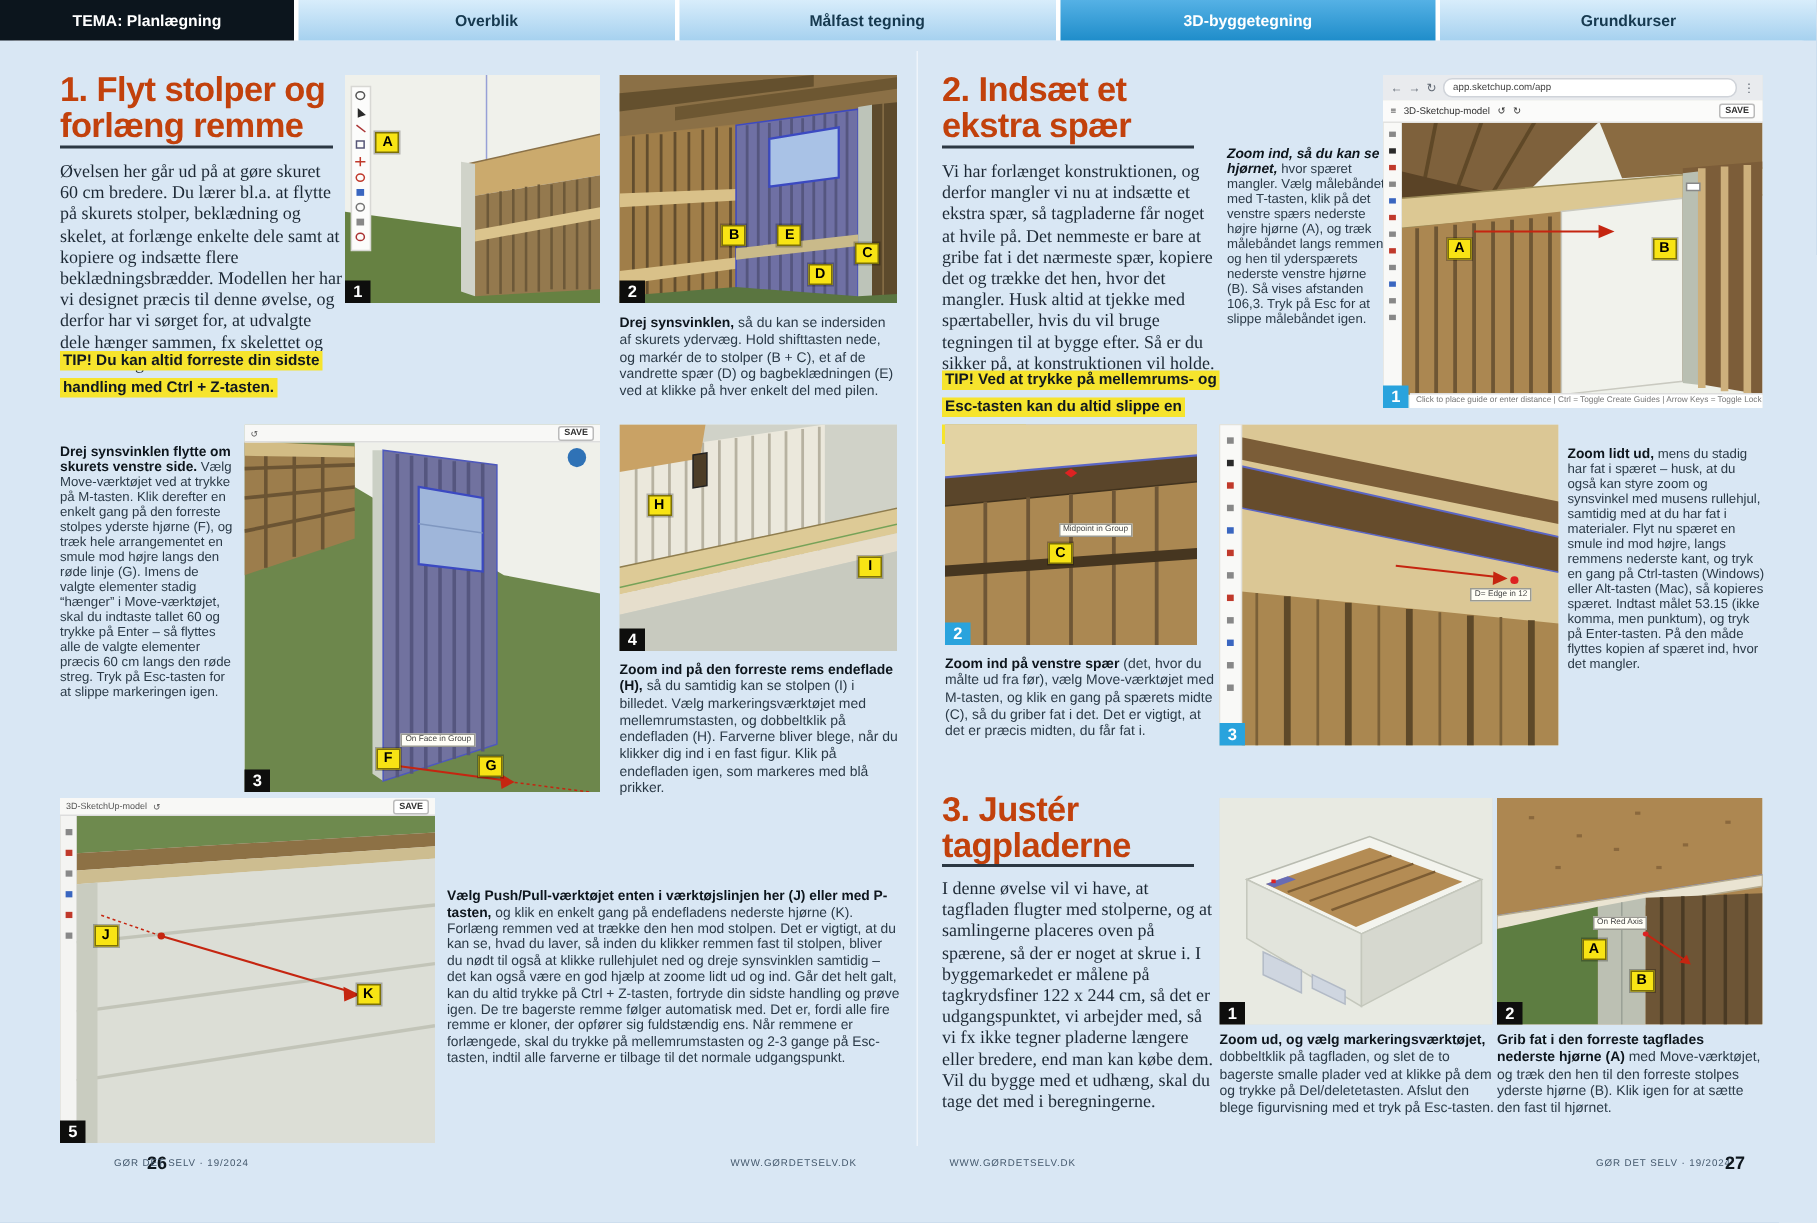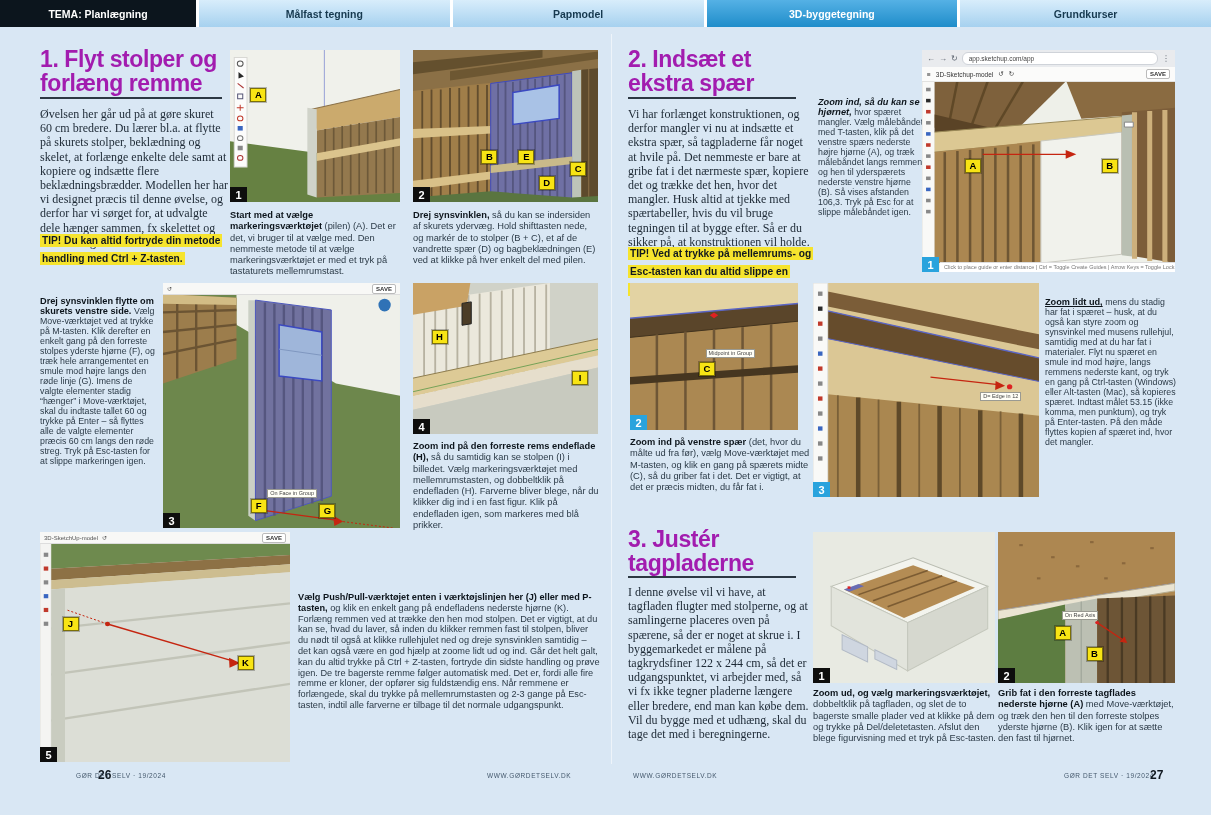--- a/index.html
+++ b/index.html
@@ -5,21 +5,21 @@
   html,body{margin:0;padding:0;background:#c4d8ea;}
   .page{position:relative;width:1211px;height:815px;background:#d9e7f4;overflow:hidden;
         font-family:"Liberation Sans",sans-serif;color:#22303c;}
   
   .nav{position:absolute;top:0;left:0;width:1211px;height:27px;background:#fff;display:flex;gap:3px;border-radius:10px;}
   .tab{flex:1;display:flex;align-items:center;justify-content:center;font-size:10.5px;font-weight:bold;
        color:#16394f;background:linear-gradient(#d8edfb,#a6d1ef);cursor:pointer;}
   .tab.tema{flex:0 0 196px;background:#0c151d;color:#fff;}
   .tab.active{background:linear-gradient(#55b1e5,#1f8dca);color:#fff;}
   
-  .sec-title{position:absolute;font-size:23px;font-weight:800;line-height:1.03;letter-spacing:-0.4px;color:#a21caf;}
+  .sec-title{position:absolute;font-size:23px;font-weight:800;line-height:1.03;letter-spacing:-0.4px;color:#c2410c;}
   .rule{position:absolute;height:2px;background:#2c3843;}
   .intro{position:absolute;font-family:"Liberation Serif",serif;font-size:12px;line-height:14.2px;color:#1c2834;}
   .tipwrap{position:absolute;}
   .tip{display:inline;background:#f6e42d;color:#11181f;font-weight:bold;font-size:10.2px;line-height:1.3;
        padding:1px 2px;-webkit-box-decoration-break:clone;box-decoration-break:clone;}
   .sidestep{position:absolute;font-size:8.8px;line-height:10px;color:#2b3a47;}
   .lead{font-weight:bold;color:#0d151c;}
   .cap{position:absolute;font-size:9.3px;line-height:11.3px;color:#2b3a47;}
   .cap5{position:absolute;font-size:9.2px;line-height:10.8px;color:#2b3a47;}
   
@@ -52,33 +52,33 @@
   .pagenum{position:absolute;font-size:12px;font-weight:bold;color:#10181f;}
   .gutter{position:absolute;left:611px;top:34px;width:1px;height:730px;background:rgba(255,255,255,.55);}
 </style>
 </head>
 <body>
 
 <div class="page">
 
   <div class="nav">
     <div class="tab tema">TEMA: Planlægning</div>
+    <div class="tab">Overblik</div>
     <div class="tab">Målfast tegning</div>
-    <div class="tab">Papmodel</div>
     <div class="tab active">3D-byggetegning</div>
     <div class="tab">Grundkurser</div>
   </div>
 
   <div class="gutter"></div>
 
   <div class="sec-title" style="left:40px;top:48px;width:186px;">1. Flyt stolper og forlæng remme</div>
   <div class="rule" style="left:40px;top:97px;width:182px;"></div>
   <div class="intro" style="left:40px;top:107px;width:188px;">Øvelsen her går ud på at gøre skuret 60 cm bredere. Du lærer bl.a. at flytte på skurets stolper, beklædning og skelet, at forlænge enkelte dele samt at kopiere og indsætte flere beklædningsbrædder. Modellen her har vi designet præcis til denne øvelse, og derfor har vi sørget for, at udvalgte dele hænger sammen, fx skelettet og beklædningen.</div>
   <div class="tipwrap" style="left:40px;top:230px;width:188px;">
-    <span class="tip">TIP!  Du kan altid fortryde din metode handling med Ctrl + Z-tasten.</span>
+    <span class="tip">TIP!  Du kan altid forreste din sidste handling med Ctrl + Z-tasten.</span>
   </div>
 
   <div class="sidestep" style="left:40px;top:296px;width:117px;">
     <span class="lead" style="font-size:9.2px;">Drej synsvinklen flytte om skurets venstre side.</span>
     <span>Vælg Move-værktøjet ved at trykke på M-tasten. Klik derefter en enkelt gang på den forreste stolpes yderste hjørne (F), og træk hele arrangementet en smule mod højre langs den røde linje (G). Imens de valgte elementer stadig “hænger” i Move-værktøjet, skal du indtaste tallet 60 og trykke på Enter – så flyttes alle de valgte elementer præcis 60 cm langs den røde streg. Tryk på Esc-tasten for at slippe markeringen igen.</span>
   </div>
 
   <div class="fig" style="left:230px;top:50px;width:170px;height:152px;">
     <svg viewBox="0 0 100 100" preserveAspectRatio="none">
       <rect width="100" height="100" fill="#f0f1eb"></rect>
@@ -109,24 +109,20 @@
         <path d="M6,36 L6,40 M4,38 L8,38" stroke="#c0392b" vector-effect="non-scaling-stroke"></path>
         <circle cx="6" cy="45" r="1.6" fill="none" stroke="#c0392b" vector-effect="non-scaling-stroke"></circle>
         <rect x="4.5" y="50" width="3" height="3" fill="#3a66c0"></rect>
         <circle cx="6" cy="58" r="1.6" fill="none" stroke="#777" vector-effect="non-scaling-stroke"></circle>
         <rect x="4.5" y="63" width="3" height="3" fill="#888"></rect>
         <circle cx="6" cy="71" r="1.6" fill="none" stroke="#a33" vector-effect="non-scaling-stroke"></circle>
       </g>
     </svg>
     <span class="lbl" style="left:12%;top:25%;">A</span>
     <div class="badge">1</div>
-  </div>
-  <div class="cap" style="left:230px;top:210px;width:172px;">
-    <span class="lead">Start med at vælge markeringsværktøjet</span>
-    <span>(pilen) (A). Det er det, vi bruger til at vælge med. Den nemmeste metode til at vælge markeringsværktøjet er med et tryk på tastaturets mellemrumstast.</span>
   </div>
 
   <div class="fig" style="left:413px;top:50px;width:185px;height:152px;">
     <svg viewBox="0 0 100 100" preserveAspectRatio="none">
       <rect width="100" height="100" fill="#9b7b4a"></rect>
       <polygon points="0,0 100,0 100,14 0,27" fill="#8b7046"></polygon>
       <polygon points="0,8 70,0 70,5 0,16" fill="#64502e"></polygon>
       <polygon points="20,14 100,1 100,6 20,20" fill="#6d5732"></polygon>
       <polygon points="0,27 42,22 42,100 0,100" fill="#a07e49"></polygon>
       <g stroke="#624d2e" stroke-width="1" vector-effect="non-scaling-stroke">
@@ -440,21 +436,21 @@
       </g>
       <line x1="52" y1="44" x2="82" y2="47.5" stroke="#c52510" stroke-width="1.3" vector-effect="non-scaling-stroke"></line>
       <polygon points="85,48 80.8,45.8 80.6,50" fill="#c52510"></polygon>
       <circle cx="87" cy="48.5" r="1.2" fill="#d22"></circle>
     </svg>
     <span class="ttip" style="left:74%;top:51%;">D= Edge in 12</span>
     <div class="badge blue">3</div>
   </div>
 
   <div class="sidestep" style="left:1045px;top:297px;width:132px;">
-    <span class="lead" style="font-size:9.2px;text-decoration:underline;">Zoom lidt ud,</span>
+    <span class="lead" style="font-size:9.2px;">Zoom lidt ud,</span>
     <span>mens du stadig har fat i spæret – husk, at du også kan styre zoom og synsvinkel med musens rullehjul, samtidig med at du har fat i materialer. Flyt nu spæret en smule ind mod højre, langs remmens nederste kant, og tryk en gang på Ctrl-tasten (Windows) eller Alt-tasten (Mac), så kopieres spæret. Indtast målet 53.15 (ikke komma, men punktum), og tryk på Enter-tasten. På den måde flyttes kopien af spæret ind, hvor det mangler.</span>
   </div>
 
   <div class="sec-title" style="left:628px;top:528px;width:176px;">3. Justér tagpladerne</div>
   <div class="rule" style="left:628px;top:576px;width:168px;"></div>
   <div class="intro" style="left:628px;top:585px;width:184px;">I denne øvelse vil vi have, at tagfladen flugter med stolperne, og at samlingerne placeres oven på spærene, så der er noget at skrue i. I byggemarkedet er målene på tagkrydsfiner 122 x 244 cm, så det er udgangspunktet, vi arbejder med, så vi fx ikke tegner pladerne længere eller bredere, end man kan købe dem. Vil du bygge med et udhæng, skal du tage det med i beregningerne.</div>
 
   <div class="fig" style="left:813px;top:532px;width:182px;height:151px;">
     <svg viewBox="0 0 100 100" preserveAspectRatio="none">
       <rect width="100" height="100" fill="#e8eae2"></rect>

